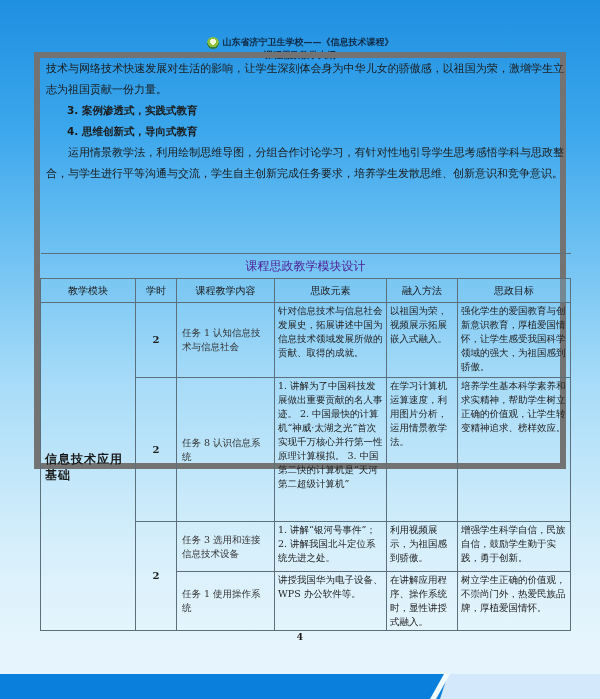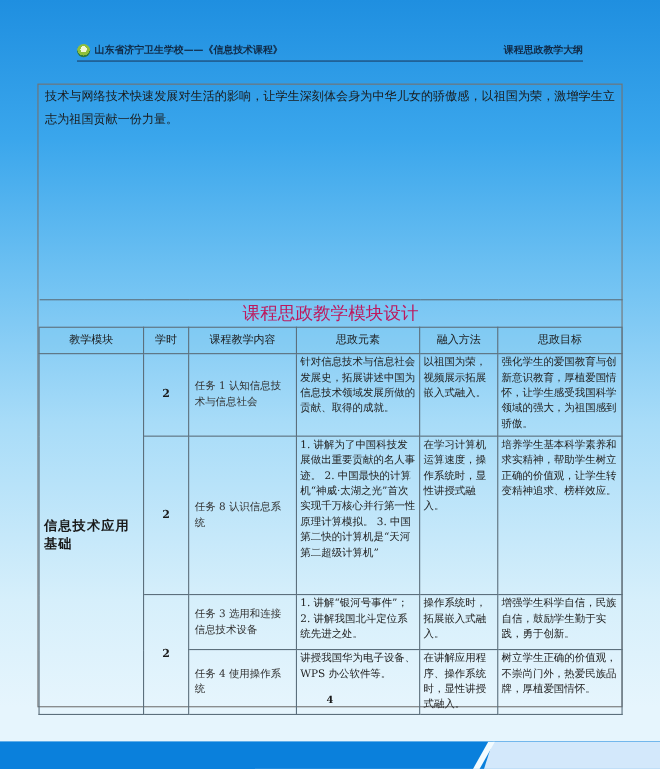--- a/index.html
+++ b/index.html
@@ -8,44 +8,44 @@
     position: relative;
     font-family: "DejaVu Serif", "Liberation Serif", serif;
     background: linear-gradient(180deg, #1f8fe0 0%, #3aa6ec 18%, #6cc0f2 35%, #a8dcf8 55%, #d6effb 78%, #e6f5fd 92%);
     color: #1a1a1a;
   }
   .page-header {
     position: absolute; left: 70px; top: 36px; width: 460px; height: 20px;
     border-bottom: 1px solid #1a3f66;
     display: flex; align-items: center; justify-content: space-between;
     font-family: "DejaVu Sans", "Liberation Sans", sans-serif;
-    font-size: 9px; font-weight: bold; color: #102a46;
+    font-size: 9px; font-weight: bold; color: #102a46; flex-direction: column;
   }
   .header-left { display: flex; align-items: center; gap: 4px; }
   .logo {
     width: 12px; height: 12px; border-radius: 50%;
     background: radial-gradient(circle at 50% 40%, #f1f7d8 0 30%, #8fbf3a 31% 60%, #2f7a3d 61% 100%);
     display: inline-block;
   }
   .content-box {
-    position: absolute; left: 34px; top: 76px; width: 532px; height: 567px;
-    border: 1px solid #737373;
+    position: absolute; left: 34px; top: 52px; width: 532px; height: 417px;
+    border: 6px solid #737373;
   }
   .para {
     font-size: 11px; line-height: 21px; padding: 0 6px; text-align: justify;
   }
   .indent { text-indent: 2em; }
   .bold-head { font-weight: bold; font-family: "DejaVu Sans", "Liberation Sans", sans-serif; font-size: 10.5px; text-indent: 2em; line-height: 21px; padding: 0 6px; }
   .intro-block { position: absolute; left: 0; top: 0; width: 530px; }
   .table-wrap { position: absolute; left: 0; top: 195px; width: 530px; }
   table { border-collapse: collapse; width: 530px; table-layout: fixed; }
   td, th { border: 1px solid #5c6f7c; font-size: 9.5px; line-height: 14px; vertical-align: top; }
   .title-row td {
     height: 25px; text-align: center; vertical-align: middle;
-    font-family: "DejaVu Sans", "Liberation Sans", sans-serif; font-size: 16px; color: #be185d;
+    font-family: "DejaVu Sans", "Liberation Sans", sans-serif; font-size: 12px; color: #4c1d95;
     border-left: none; border-right: none; border-top: 1px solid #5c6f7c;
   }
   .head-row th {
     height: 24px; text-align: center; vertical-align: middle; font-weight: normal;
     font-family: "DejaVu Sans", "Liberation Sans", sans-serif; font-size: 10px;
     background: rgba(120,200,240,0.25);
   }
   .c-mod { width: 95px; }
   .c-hrs { width: 41px; }
   .c-task { width: 98px; }
@@ -86,20 +86,23 @@
   <div class="header-left">
     <span class="logo"></span>
     <span>山东省济宁卫生学校——《信息技术课程》</span>
   </div>
   <span>课程思政教学大纲</span>
 </div>
 
 <div class="content-box">
   <div class="intro-block">
     <p class="para">技术与网络技术快速发展对生活的影响，让学生深刻体会身为中华儿女的骄傲感，以祖国为荣，激增学生立志为祖国贡献一份力量。</p>
+    <p class="bold-head">3.  案例渗透式，实践式教育</p>
+    <p class="bold-head">4. 思维创新式，导向式教育</p>
+    <p class="para indent">运用情景教学法，利用绘制思维导图，分组合作讨论学习，有针对性地引导学生思考感悟学科与思政整合，与学生进行平等沟通与交流，学生自主创新完成任务要求，培养学生发散思维、创新意识和竞争意识。</p>
   </div>
 
   <div class="table-wrap">
     <table>
       <colgroup>
         <col class="c-mod">
           <col class="c-hrs">
           <col class="c-task">
           <col class="c-elem">
           <col class="c-meth">
@@ -122,32 +125,32 @@
         <td class="center">2</td>
         <td class="task">任务 1 认知信息技术与信息社会</td>
         <td class="txt">针对信息技术与信息社会发展史，拓展讲述中国为信息技术领域发展所做的贡献、取得的成就。</td>
         <td class="txt">以祖国为荣，视频展示拓展嵌入式融入。</td>
         <td class="txt">强化学生的爱国教育与创新意识教育，厚植爱国情怀，让学生感受我国科学领域的强大，为祖国感到骄傲。</td>
       </tr>
       <tr class="r2">
         <td class="center">2</td>
         <td class="task">任务 8 认识信息系统</td>
         <td class="txt">1. 讲解为了中国科技发展做出重要贡献的名人事迹。 2. 中国最快的计算机“神威·太湖之光”首次实现千万核心并行第一性原理计算模拟。 3. 中国第二快的计算机是“天河第二超级计算机”</td>
-        <td class="txt">在学习计算机运算速度，操作系统时，显性讲授式融入。</td>
+        <td class="txt">在学习计算机运算速度，利用图片分析，运用情景教学法。</td>
         <td class="txt">培养学生基本科学素养和求实精神，帮助学生树立正确的价值观，让学生转变精神追求、榜样效应。</td>
       </tr>
       <tr class="r3">
         <td class="center" rowspan="2">2</td>
         <td class="task">任务 3 选用和连接信息技术设备</td>
         <td class="txt">1. 讲解“银河号事件”；2. 讲解我国北斗定位系统先进之处。</td>
-        <td class="txt">操作系统时，拓展嵌入式融入。</td>
+        <td class="txt">利用视频展示，为祖国感到骄傲。</td>
         <td class="txt">增强学生科学自信，民族自信，鼓励学生勤于实践，勇于创新。</td>
       </tr>
       <tr class="r4">
-        <td class="task">任务 4 使用操作系统</td>
+        <td class="task">任务 1 使用操作系统</td>
         <td class="txt">讲授我国华为电子设备、WPS 办公软件等。</td>
         <td class="txt">在讲解应用程序、操作系统时，显性讲授式融入。</td>
         <td class="txt">树立学生正确的价值观，不崇尚门外，热爱民族品牌，厚植爱国情怀。</td>
       </tr>
     </tbody>
       </table>
   </div>
 </div>
 
 <div class="page-number">4</div>

